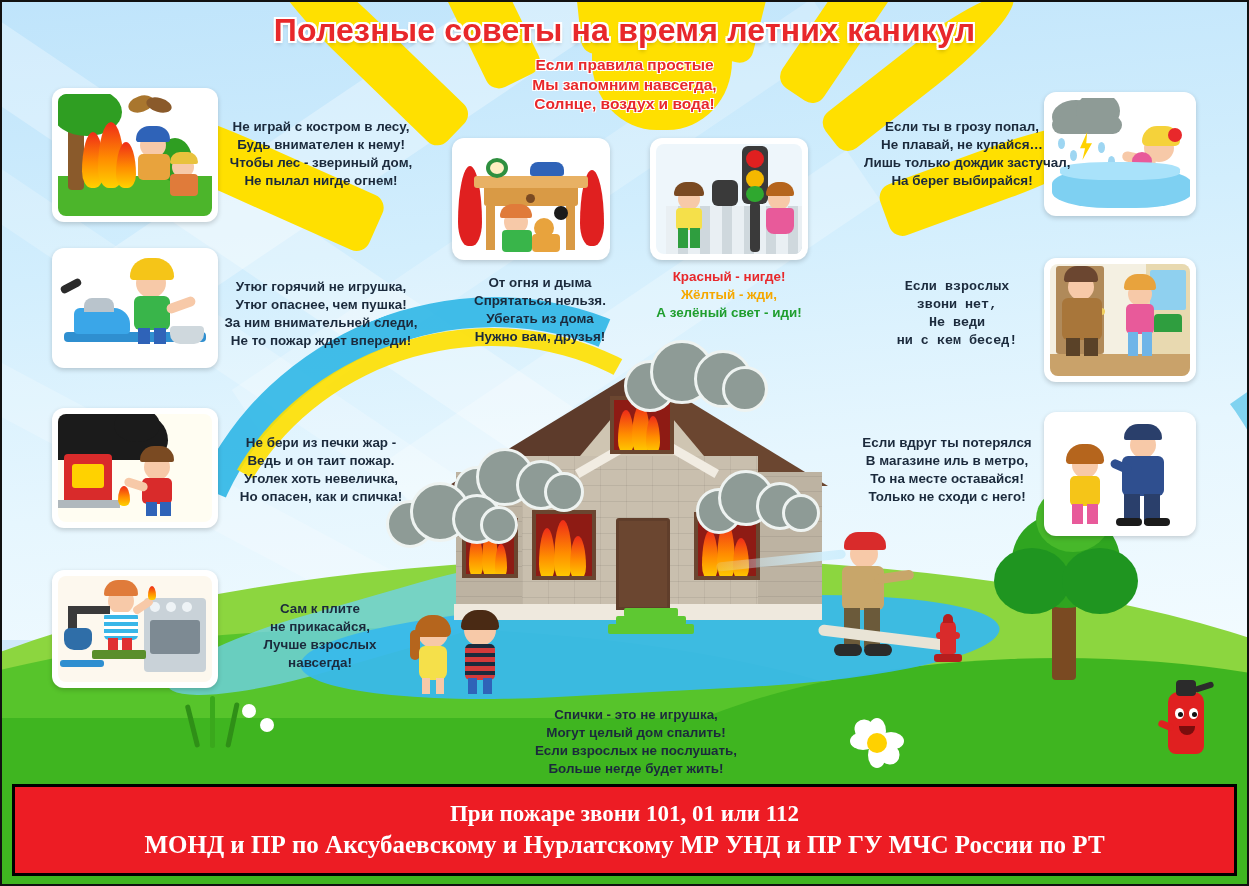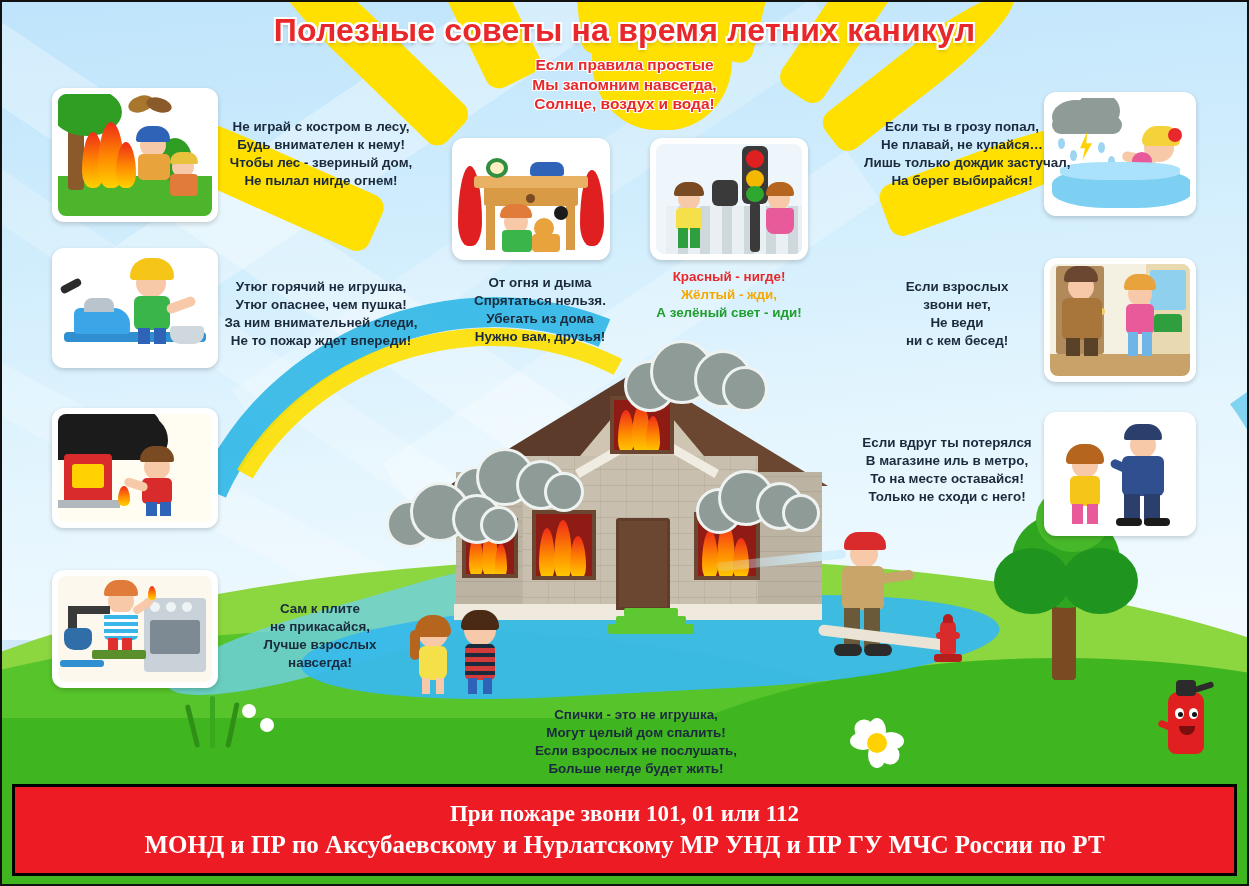--- a/index.html
+++ b/index.html
@@ -391,20 +391,26 @@
       <div class="sc" style="left:0px;top:86px;width:62px;height:8px;background:#b0b8bd;"></div>
       <div class="sc rnd" style="left:86px;top:40px;width:26px;height:26px;background:#f7c9a8;"></div>
       <div class="sc" style="left:82px;top:32px;width:34px;height:16px;background:#7a4a22;border-radius:14px 14px 2px 2px;"></div>
       <div class="sc" style="left:84px;top:64px;width:30px;height:26px;background:#d92b2b;border-radius:5px;"></div>
       <div class="sc" style="left:66px;top:66px;width:24px;height:9px;background:#f7c9a8;border-radius:5px;transform:rotate(18deg);"></div>
       <div class="sc" style="left:88px;top:88px;width:11px;height:14px;background:#2f63b8;"></div>
       <div class="sc" style="left:102px;top:88px;width:11px;height:14px;background:#2f63b8;"></div>
       <div class="flame" style="left:60px;bottom:16px;width:12px;height:20px;"></div>
     </div>
   </div>
+  <div class="verse" style="left:212px;top:434px;width:218px;">
+    <div>Не бери из печки жар -</div>
+    <div>Ведь и он таит пожар.</div>
+    <div>Уголек хоть невеличка,</div>
+    <div>Но опасен, как и спичка!</div>
+  </div>
 
   <div class="card" style="left:52px;top:570px;width:166px;height:118px;">
     <div class="scene" style="background:#fdf8ee;">
       <div class="sc" style="left:86px;top:22px;width:62px;height:74px;background:#c9d2d8;border-radius:4px;"></div>
       <div class="sc" style="left:92px;top:44px;width:50px;height:34px;background:#7d8a93;border-radius:3px;"></div>
       <div class="sc rnd" style="left:92px;top:26px;width:10px;height:10px;background:#eef3f6;"></div>
       <div class="sc rnd" style="left:108px;top:26px;width:10px;height:10px;background:#eef3f6;"></div>
       <div class="sc rnd" style="left:124px;top:26px;width:10px;height:10px;background:#eef3f6;"></div>
       <div class="sc rnd" style="left:50px;top:12px;width:26px;height:26px;background:#f7c9a8;"></div>
       <div class="sc" style="left:46px;top:4px;width:34px;height:16px;background:#e07b3a;border-radius:14px 14px 2px 2px;"></div>
@@ -526,21 +532,21 @@
       <div class="sc" style="left:12px;top:34px;width:40px;height:42px;background:#a8763a;border-radius:6px;"></div>
       <div class="sc" style="left:16px;top:74px;width:14px;height:18px;background:#5a4228;"></div>
       <div class="sc" style="left:34px;top:74px;width:14px;height:18px;background:#5a4228;"></div>
       <div class="sc rnd" style="left:78px;top:18px;width:24px;height:24px;background:#f7c9a8;"></div>
       <div class="sc" style="left:74px;top:10px;width:32px;height:16px;background:#e8a33d;border-radius:14px 14px 3px 3px;"></div>
       <div class="sc" style="left:76px;top:40px;width:28px;height:30px;background:#e85a9a;border-radius:5px;"></div>
       <div class="sc" style="left:78px;top:68px;width:10px;height:24px;background:#6fb5e8;"></div>
       <div class="sc" style="left:92px;top:68px;width:10px;height:24px;background:#6fb5e8;"></div>
     </div>
   </div>
-  <div class="verse" style="left:882px;top:278px;width:150px;">
+  <div class="verse" style="left:882px;top:278px;width:150px;font-family:Liberation Mono, monospace;">
     <div>Если взрослых</div>
     <div>звони нет,</div>
     <div>Не веди</div>
     <div>ни с кем бесед!</div>
   </div>
 
   <div class="card" style="left:1044px;top:412px;width:152px;height:124px;">
     <div class="scene" style="background:#ffffff;">
       <div class="sc rnd" style="left:22px;top:34px;width:26px;height:26px;background:#f7c9a8;"></div>
       <div class="sc" style="left:16px;top:26px;width:38px;height:20px;background:#b5651d;border-radius:18px 18px 4px 4px;"></div>

